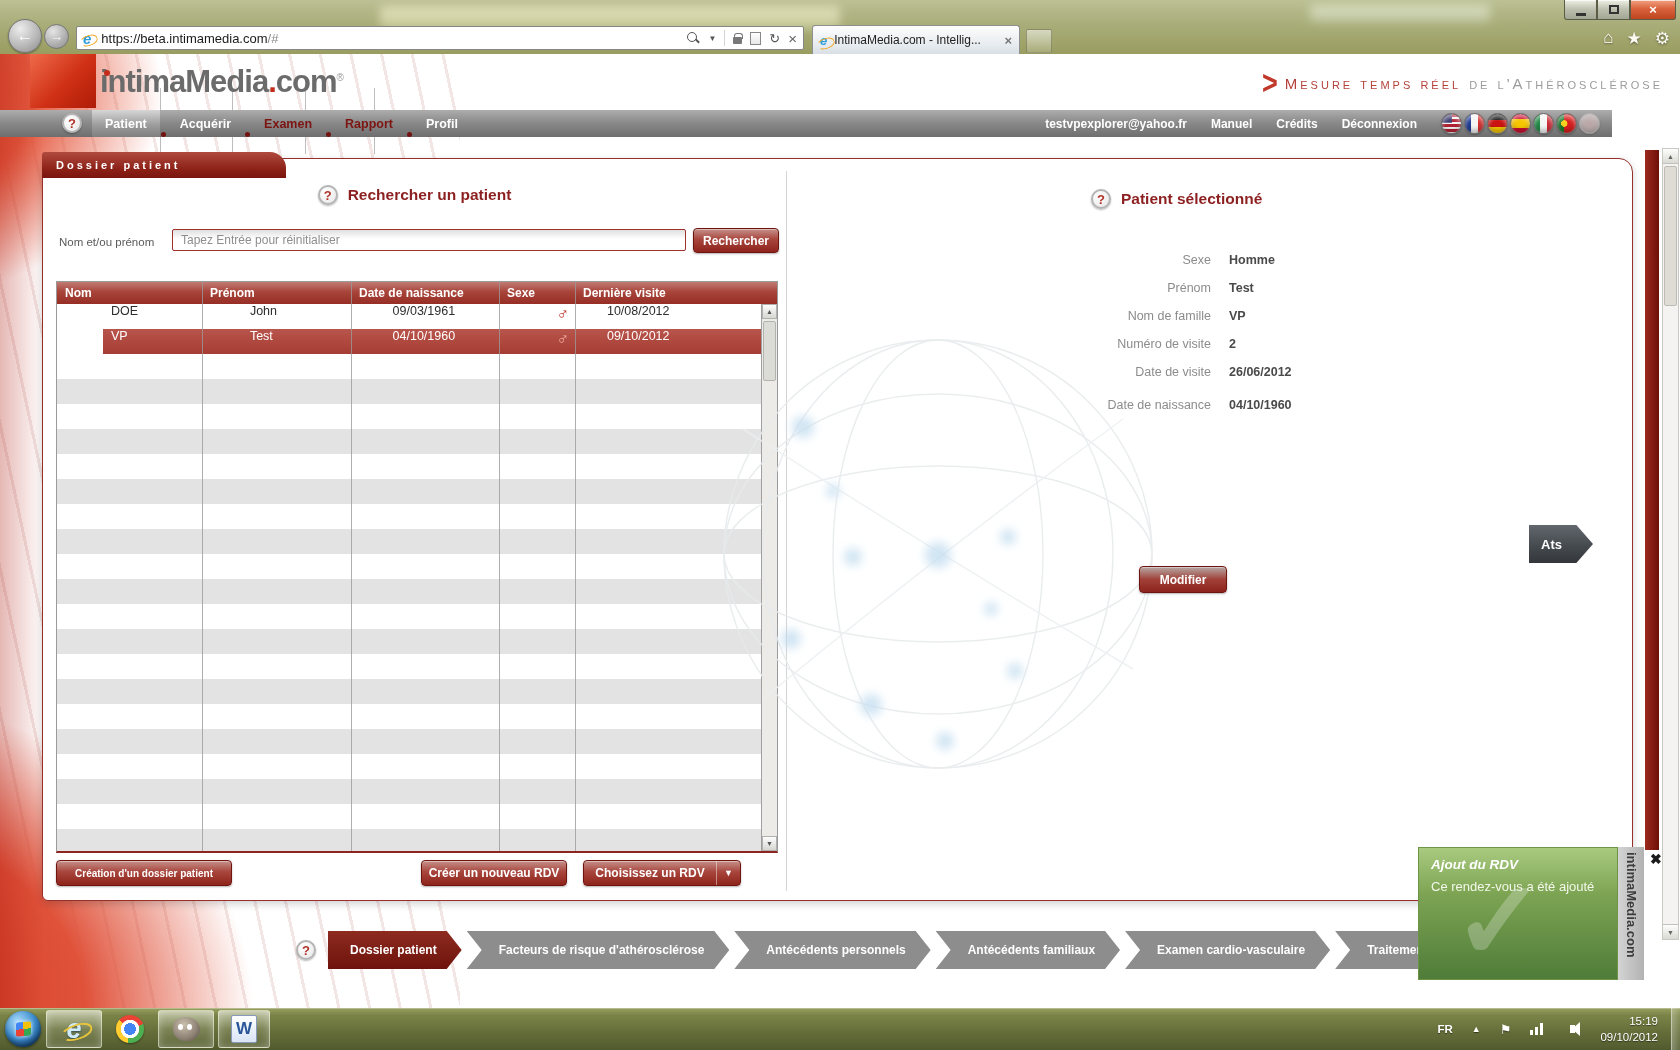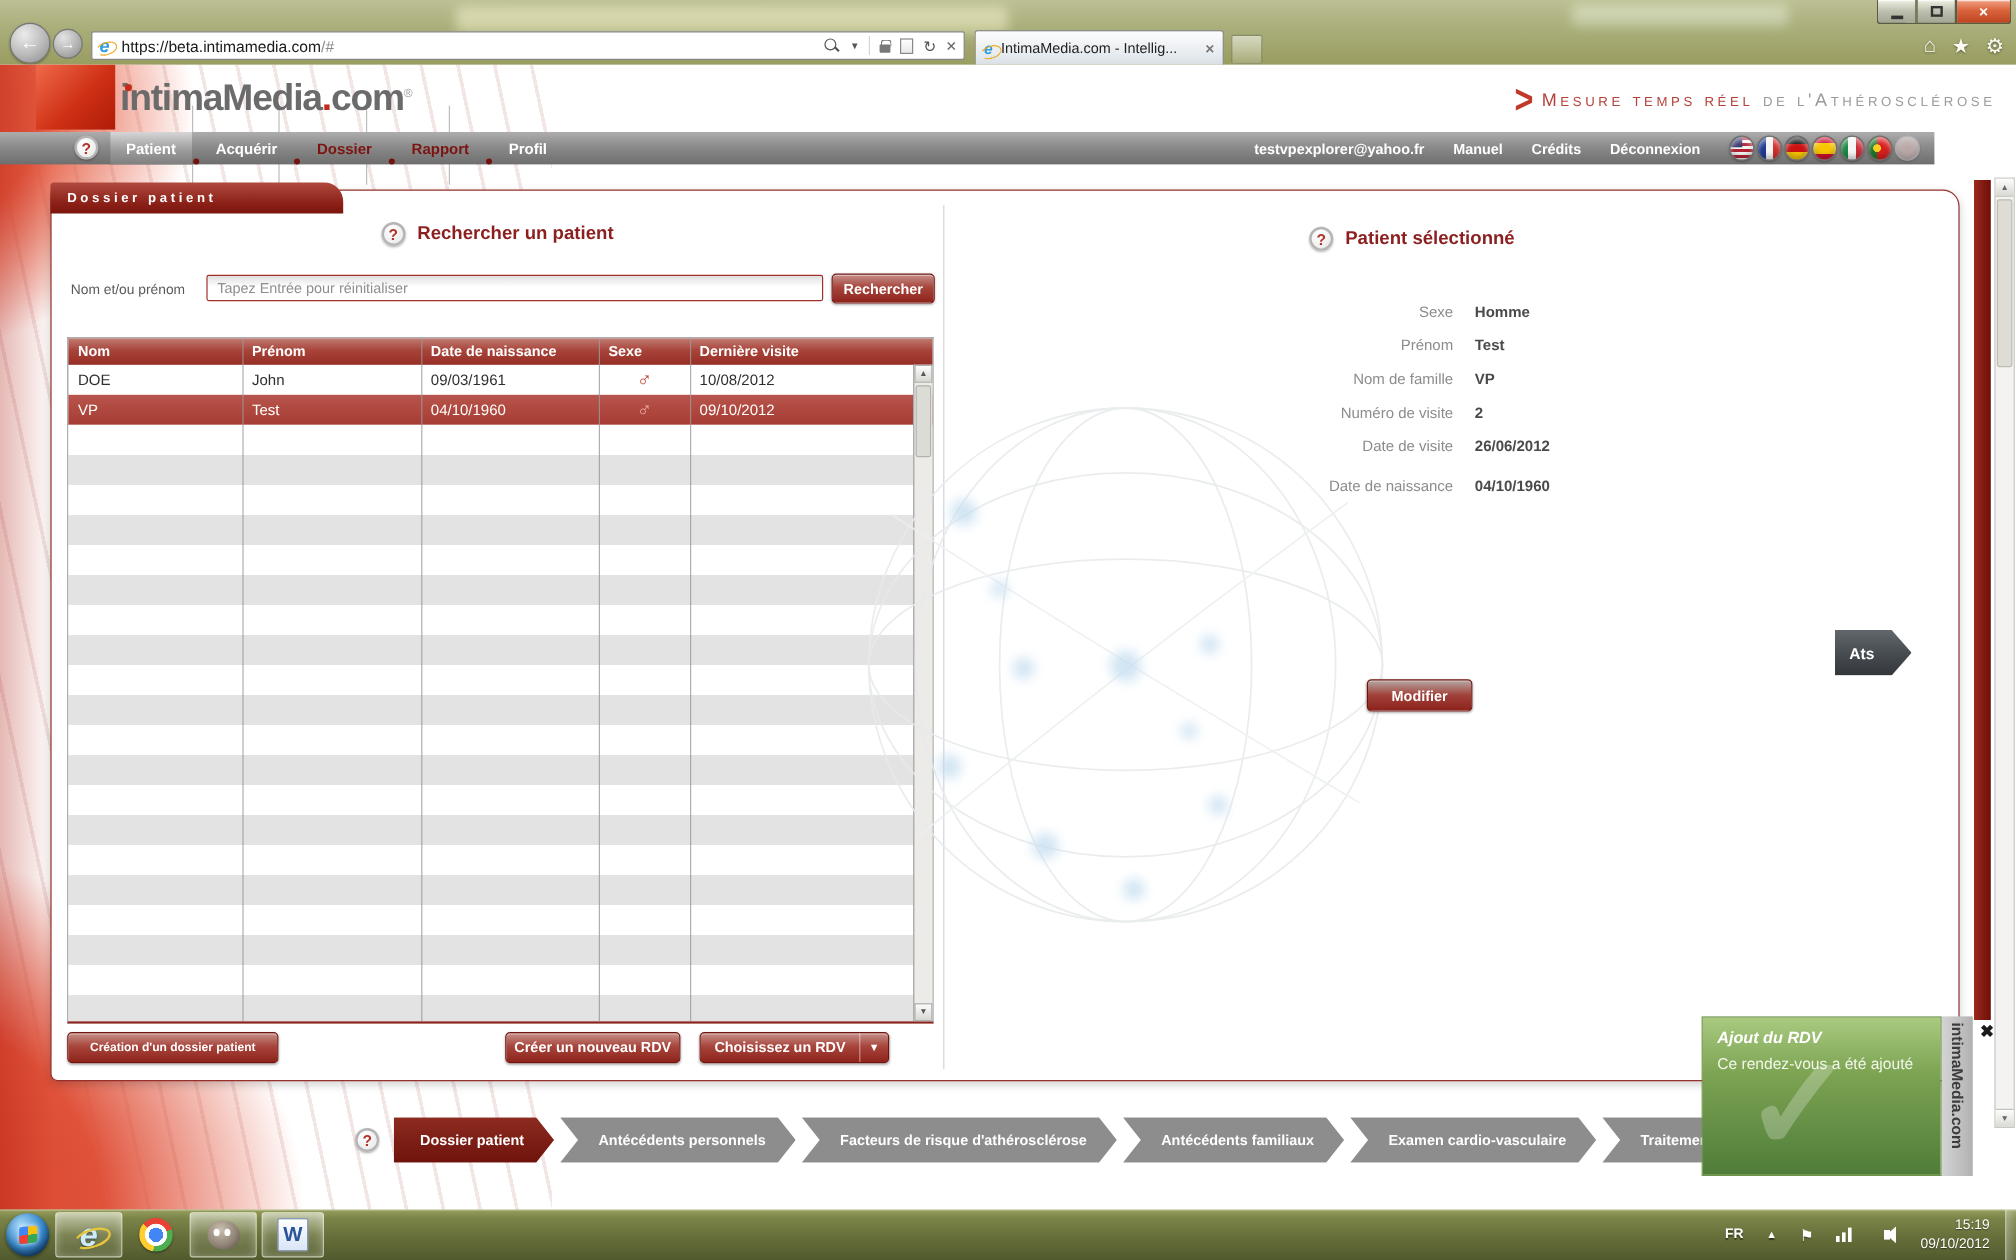--- a/index.html
+++ b/index.html
@@ -151,21 +151,21 @@
   .btn-rech { position:absolute; left:650px; top:69px; width:86px; height:25px; }
 
   .ptable { position:absolute; left:13px; top:122px; width:722px; height:572px; background:#fff;
         border:1px solid #9a9a9a; border-bottom:2px solid #8c2420; }
   .thead { display:flex; height:22px;
         background:linear-gradient(180deg,#c07b72,#a8443a 45%,#962e26);
         color:#fff; font-size:12px; font-weight:bold; }
   .th,.td { padding-left:8px; white-space:nowrap; }
   .th { padding-top:4px; }
   .c1{width:145px;} .c2{width:149px;} .c3{width:148px;} .c4{width:76px;} .c5{width:186px;}
-  .trow { display:flex; height:25px; align-items:center; font-size:12.5px; color:#2e2e2e; }
+  .trow { display:flex; height:25px; font-size:12.5px; color:#2e2e2e;margin-left:46px; }
   .trow.selected { background:linear-gradient(180deg,#b8554c,#a63c33); color:#fff; }
   .td.c4 { text-align:center; padding-left:0; }
   .male { color:#c0392b; font-size:17px; font-weight:bold; }
   .trow.selected .male { color:#f0a8a0; }
   .empty-rows { position:absolute; left:0; top:72px; right:16px; bottom:0;
         background:repeating-linear-gradient(180deg,#ffffff 0 25px,#e3e3e3 25px 50px); }
   .col-sep { position:absolute; top:0; bottom:0; width:1px; background:#9a9a9a; opacity:.8; }
   .vscroll { position:absolute; right:0; top:22px; width:16px; bottom:0;
         background:#edebe8; border-left:1px solid #a0a0a0; }
   .vs-up,.vs-down { position:absolute; left:0; right:0; height:15px; font-size:7px; color:#555;
@@ -352,21 +352,21 @@
       <span class="tl tag-gray">de l'Athérosclérose</span>
     </div>
 
     <div class="navbar">
       <div class="qmark nav-q">?</div>
       <div class="nav-items">
         <span class="nav-item active">Patient</span>
         <span class="nav-bullet"></span>
         <span class="nav-item">Acquérir</span>
         <span class="nav-bullet"></span>
-        <span class="nav-item red">Dossier</span>
+        <span class="nav-item red">Examen</span>
         <span class="nav-bullet"></span>
         <span class="nav-item red">Rapport</span>
         <span class="nav-bullet"></span>
         <span class="nav-item">Profil</span>
       </div>
       <div class="nav-right">
         <span>testvpexplorer@yahoo.fr</span>
         <span>Manuel</span>
         <span>Crédits</span>
         <span>Déconnexion</span>
@@ -503,22 +503,22 @@
     <div class="page-scroll">
       <span class="ps-up">▲</span>
       <span class="ps-thumb"></span>
       <span class="ps-down">▼</span>
     </div>
 
     <div class="wizard">
       <div class="qmark wiz-q">?</div>
       <div class="steps">
         <div class="step first">Dossier patient</div>
+        <div class="step">Facteurs de risque d'athérosclérose</div>
         <div class="step">Antécédents personnels</div>
-        <div class="step">Facteurs de risque d'athérosclérose</div>
         <div class="step">Antécédents familiaux</div>
         <div class="step">Examen cardio-vasculaire</div>
         <div class="step">Traitements</div>
       </div>
     </div>
 
     <div class="toast">
       <div class="toast-body">
         <div class="toast-title">Ajout du RDV</div>
         <div class="toast-msg">Ce rendez-vous a été ajouté</div>

